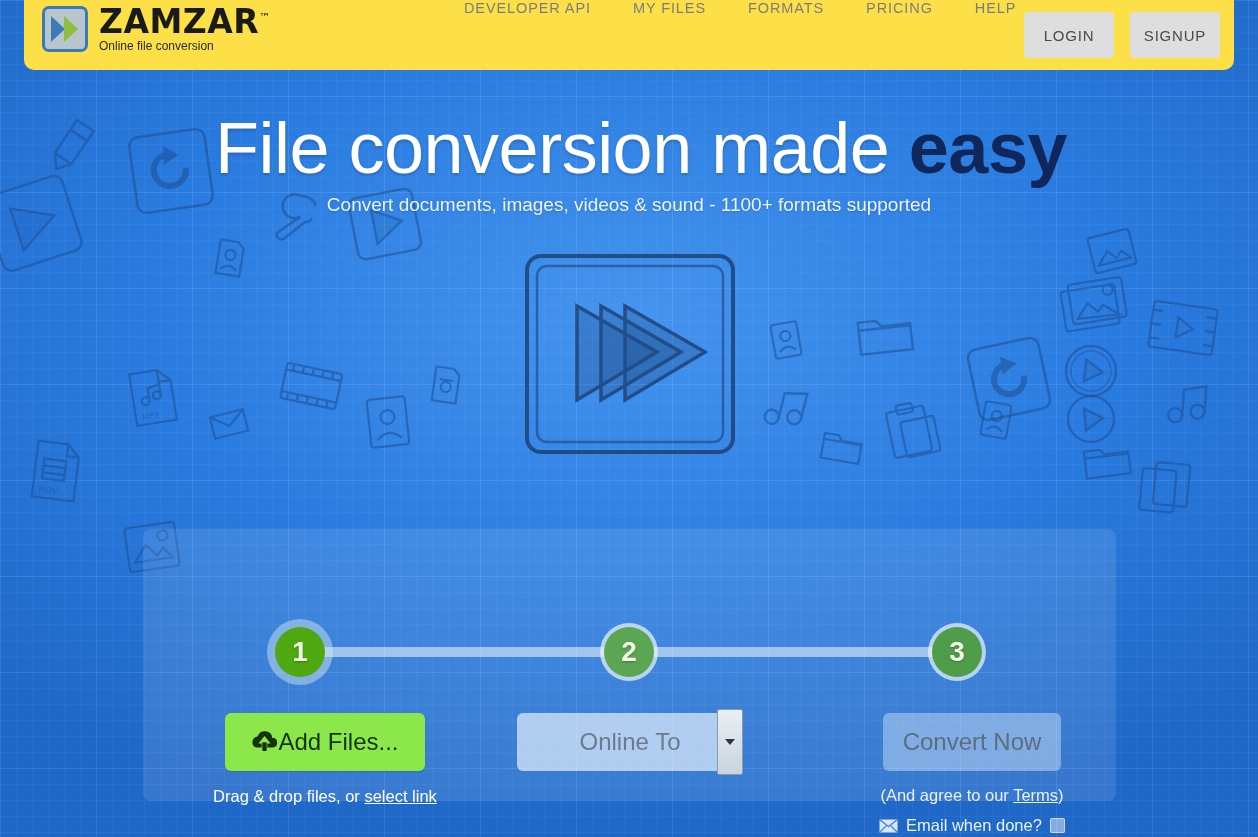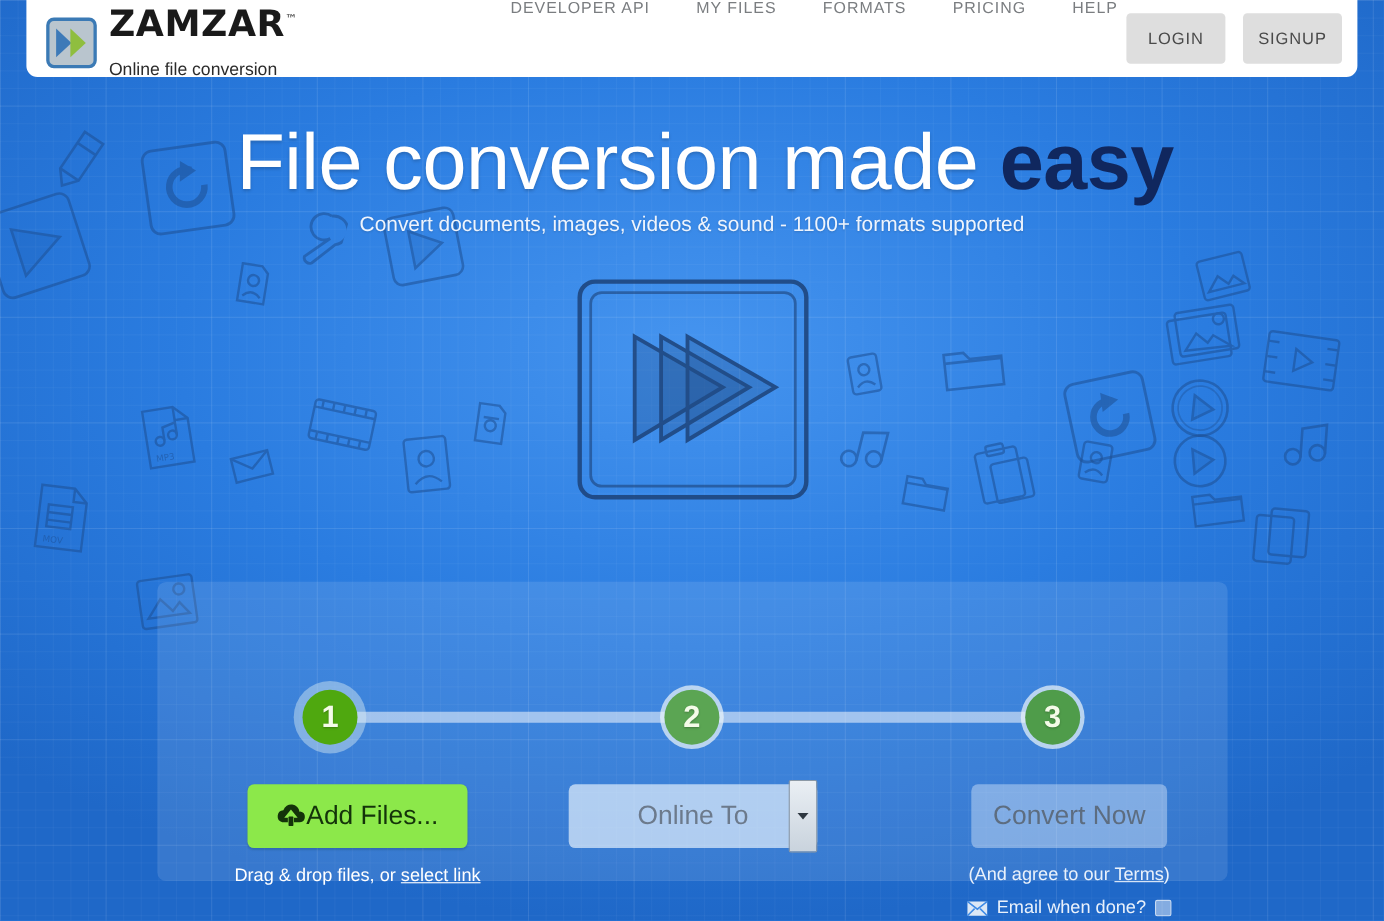--- a/index.html
+++ b/index.html
@@ -30,21 +30,21 @@
     background-size: 96px 96px, 96px 96px, 16px 16px, 16px 16px, 100% 100%;
   }
 
   
   #header {
     position: absolute;
     left: 24px;
     top: 0;
     width: 1210px;
     height: 70px;
-    background: #ffffff;
+    background: #fde047;
     border-radius: 0 0 10px 10px;
     z-index: 20;
   }
 
   #logo-block {
     position: absolute;
     left: 18px;
     top: 5px;
     display: flex;
     align-items: center;
@@ -70,23 +70,23 @@
     letter-spacing: 0.5px;
     color: #1a1a1a;
     font-family: "DejaVu Sans", sans-serif;
   }
   #logo-tm {
     font-size: 11px;
     vertical-align: super;
     font-weight: normal;
   }
   #logo-sub {
-    font-size: 16px;
+    font-size: 12px;
     color: #2b2b2b;
-    margin-top: 18px;
+    margin-top: 2px;
     font-family: "Liberation Sans", sans-serif;
   }
 
   #nav {
     position: absolute;
     left: 440px;
     top: 0;
     height: 70px;
     display: flex;
     align-items: flex-start;

